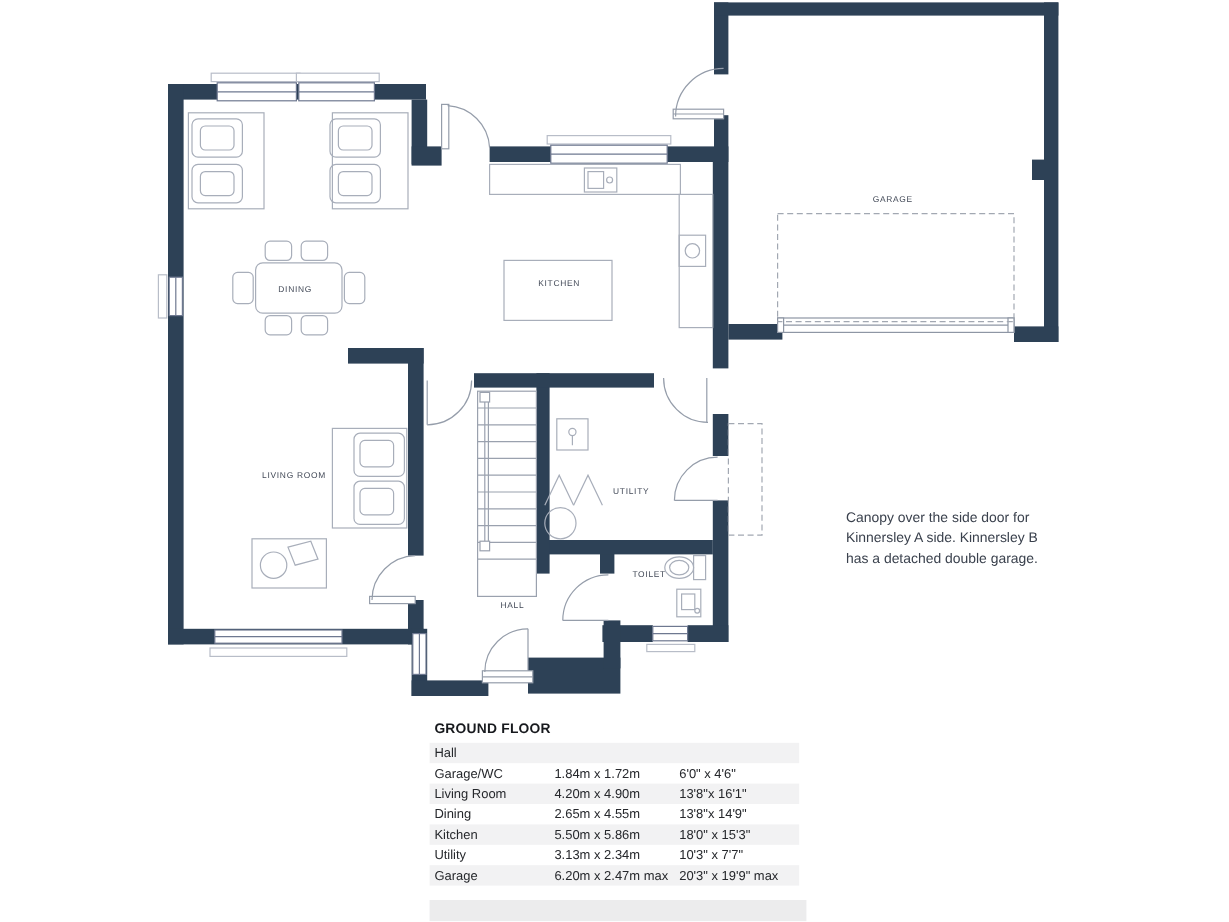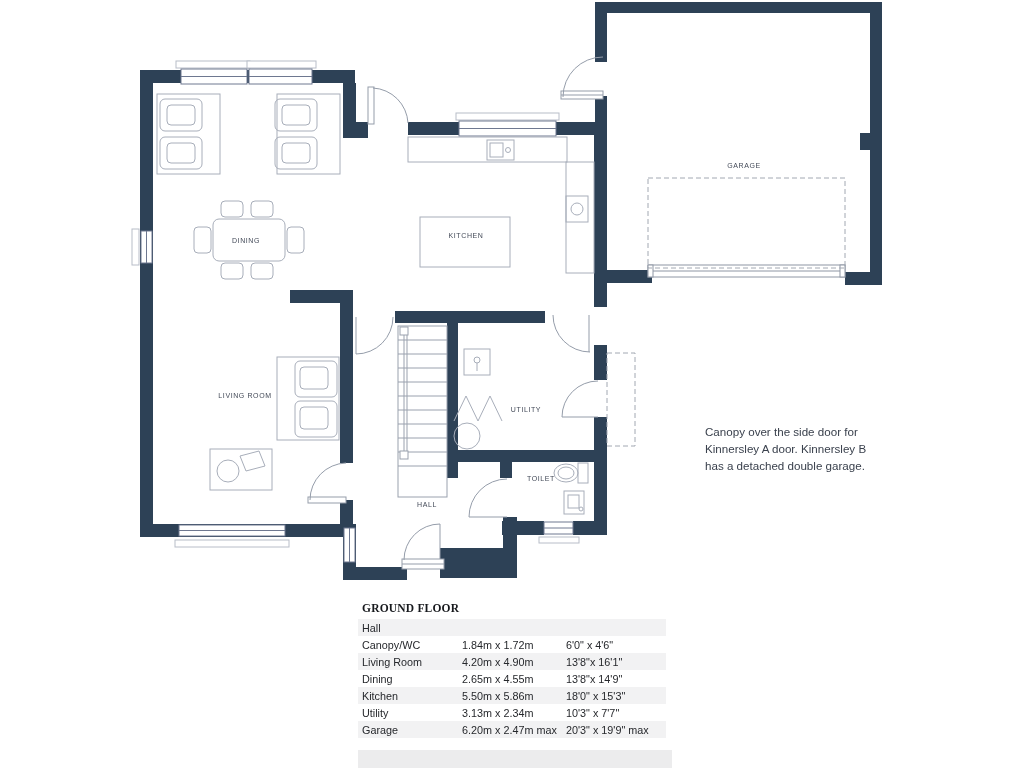--- a/index.html
+++ b/index.html
@@ -5,21 +5,21 @@
   html,body{margin:0;padding:0;background:#fff;}
   #canvas{position:relative;width:1024px;height:768px;background:#fff;overflow:hidden;
           font-family:"Liberation Sans", sans-serif;}
   svg{position:absolute;left:0;top:0;}
   svg text{font-family:"Liberation Sans", sans-serif;font-size:7px;letter-spacing:0.6px;
            fill:#424957;text-anchor:middle;}
   .note{position:absolute;left:705px;top:423px;width:180px;font-size:11.6px;
         line-height:17px;color:#3a414d;}
   .dim-table{position:absolute;left:358px;top:600px;width:308px;color:#26282c;}
   .dim-title{padding-left:4px;font-size:11.5px;font-weight:bold;color:#17191d;
-             height:19px;line-height:17px;letter-spacing:0.2px;font-family:Liberation Serif, serif;}
+             height:19px;line-height:17px;letter-spacing:0.2px;}
   .dim-row{display:flex;height:17px;align-items:center;font-size:10.8px;}
   .dim-row.stripe{background:#f2f2f3;}
   .c1{width:100px;padding-left:4px;}
   .c2{width:104px;}
   .c3{flex:1;}
   .footer-band{position:absolute;left:358px;top:750px;width:314px;height:18px;background:#ececed;}
 </style>
 </head>
 <body>
 
@@ -240,33 +240,33 @@
     <text x="245" y="398">LIVING ROOM</text>
     <text x="427" y="507">HALL</text>
     <text x="526" y="412">UTILITY</text>
     <text x="541" y="481">TOILET</text>
     <text x="744" y="168">GARAGE</text>
   </g>
 </svg>
 
   <div class="note">
     <div>Canopy over the side door for</div>
-    <div>Kinnersley A door. Kinnersley B</div>
+    <div>Kinnersley A side. Kinnersley B</div>
     <div>has a detached double garage.</div>
   </div>
 
   <div class="dim-table">
     <div class="dim-title">GROUND FLOOR</div>
     <div class="dim-row stripe">
       <span class="c1">Hall</span>
       <span class="c2"></span>
       <span class="c3"></span>
     </div>
     <div class="dim-row">
-      <span class="c1">Canopy/WC</span>
+      <span class="c1">Garage/WC</span>
       <span class="c2">1.84m x 1.72m</span>
       <span class="c3">6'0" x 4'6"</span>
     </div>
     <div class="dim-row stripe">
       <span class="c1">Living Room</span>
       <span class="c2">4.20m x 4.90m</span>
       <span class="c3">13'8"x 16'1"</span>
     </div>
     <div class="dim-row">
       <span class="c1">Dining</span>

